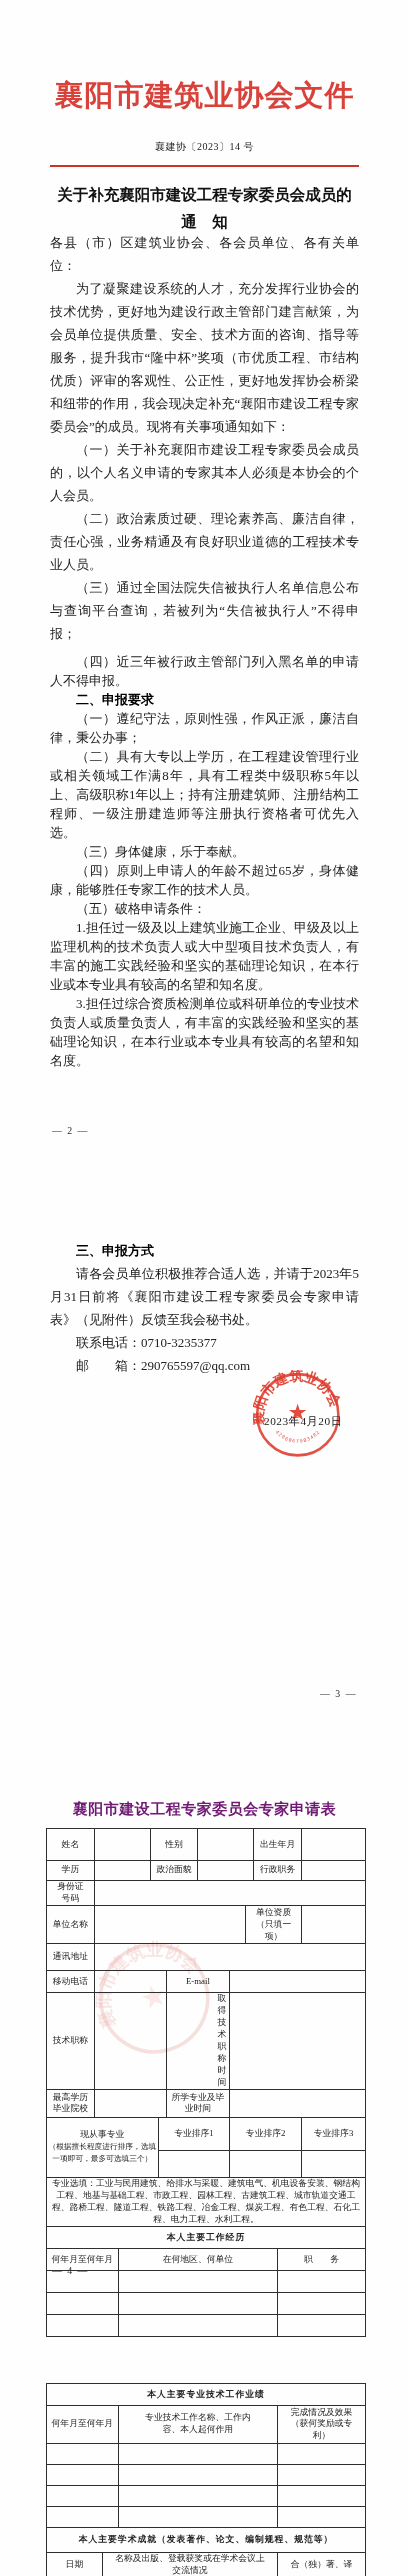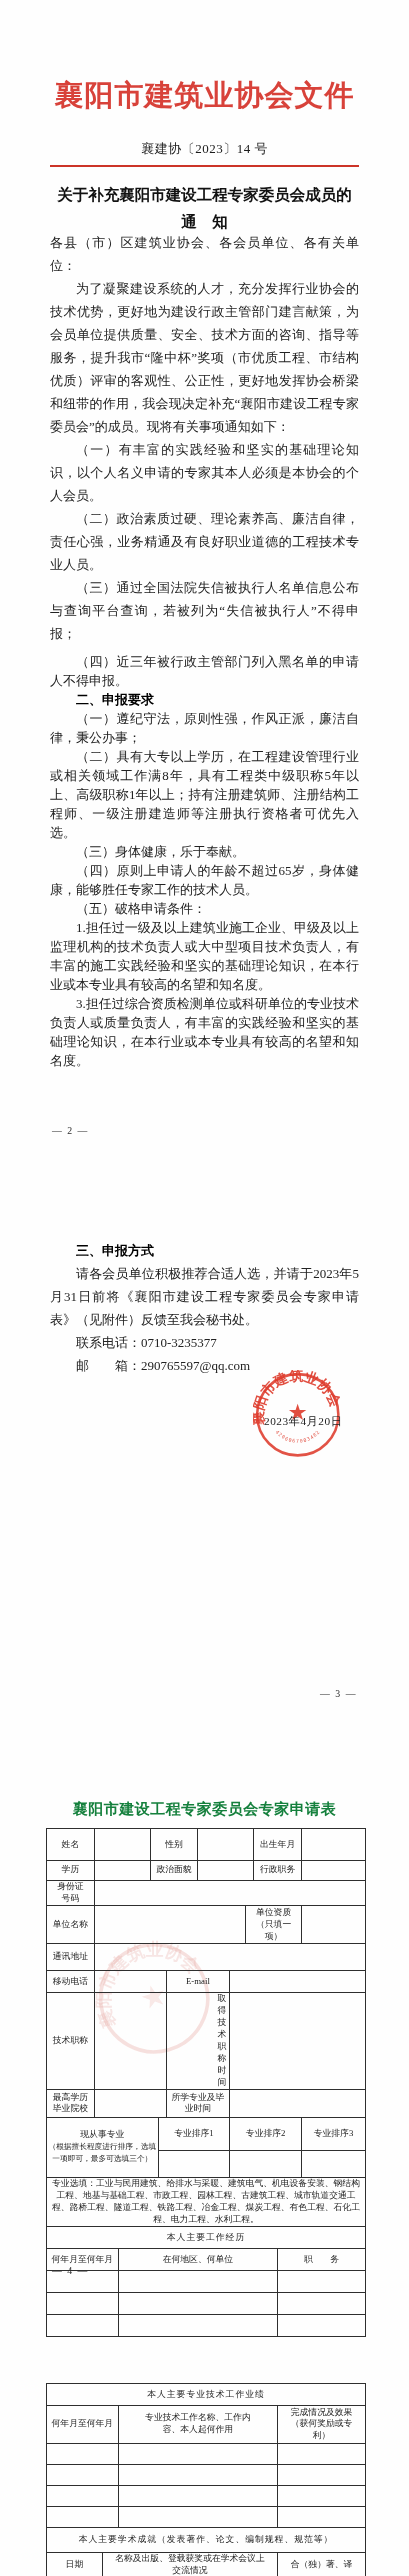--- a/index.html
+++ b/index.html
@@ -9,21 +9,21 @@
     font-family:"Liberation Serif","DejaVu Serif",serif;
     color:#1c1c1c;
   }
   .abs{position:absolute;}
   
   .org-title{
     top:76px;left:0;width:409px;text-align:center;
     font-size:29px;font-weight:bold;letter-spacing:1px;
     color:#d8423a;white-space:nowrap;
   }
-  .doc-number{top:140px;left:0;width:409px;text-align:center;font-size:13px;letter-spacing:0.5px;}
+  .doc-number{top:140px;left:0;width:409px;text-align:center;font-size:10px;letter-spacing:0.5px;}
   .red-rule{top:165px;left:50px;width:309px;height:2.1px;background:#cc3428;}
   .notice-title{
     top:181px;left:24px;width:361px;text-align:center;
     font-size:15.5px;font-weight:bold;line-height:27px;color:#111;
     font-family:"Liberation Serif","DejaVu Serif",serif;
   }
   
   .flow{left:50px;width:309px;font-size:13px;color:#222;text-align:justify;}
   .flow1{top:231px;line-height:23px;}
   .flow2{top:652px;line-height:19px;}
@@ -41,21 +41,21 @@
   .m2{top:1125px;left:52px;}
   .m3{top:1688px;right:52px;}
   .m4{top:2265px;left:52px;}
   
   .seal-wrap{top:1370px;left:253px;width:90px;height:90px;}
   .sign-date{top:1414px;left:264px;font-size:11.3px;color:#1d1d1d;letter-spacing:0.5px;white-space:nowrap;}
   .ghost-seal{top:1938px;left:94px;width:121px;height:121px;transform:rotate(-16deg);opacity:0.55;}
   
   .form-title{
     top:1800px;left:0;width:409px;text-align:center;
-    font-size:15px;font-weight:bold;letter-spacing:0.5px;color:#15803d;
+    font-size:15px;font-weight:bold;letter-spacing:0.5px;color:#701a75;
   }
   table.form{
     border-collapse:collapse;table-layout:fixed;
     position:absolute;left:46px;width:320px;
     background:transparent;
     border-radius:29px;
   }
   .t1{top:1828px;}
   .t2{top:2383px;}
   table.form col{width:2.5%;}
@@ -67,21 +67,21 @@
   }
   table.form{border:1.5px solid #1f1f1f;}
   .wrap-narrow{margin:0 auto;}
   .w3{max-width:3.2em;}   
   .w45{max-width:4.6em;}  
   .w6{max-width:6.2em;margin-left:48px;}   
   .w65{max-width:6.4em;}  
   .w75{max-width:7.8em;}  
   .w125{max-width:13em;}  
   .w17{max-width:17.5em;} 
-  .sec-head{font-size:9.8px;font-weight:normal;letter-spacing:1px;color:#111;}
+  .sec-head{font-size:9.8px;font-weight:bold;letter-spacing:1px;color:#111;}
   .red-note{
     color:#df3c22;font-size:8.2px;text-align:justify;text-align-last:center;
     padding:3.1px 5.2px;line-height:1.72;
   }
   .cur-note{font-size:7.7px;line-height:1.6;}
 </style>
 </head>
 <body>
 
 <div class="canvas">
@@ -91,21 +91,21 @@
   <div class="abs red-rule"></div>
 
   <div class="abs notice-title">
     <div>关于补充襄阳市建设工程专家委员会成员的</div>
     <div>通　知</div>
   </div>
 
   <div class="abs flow flow1">
     <p class="noindent">各县（市）区建筑业协会、各会员单位、各有关单位：</p>
     <p class="para">为了凝聚建设系统的人才，充分发挥行业协会的技术优势，更好地为建设行政主管部门建言献策，为会员单位提供质量、安全、技术方面的咨询、指导等服务，提升我市“隆中杯”奖项（市优质工程、市结构优质）评审的客观性、公正性，更好地发挥协会桥梁和纽带的作用，我会现决定补充“襄阳市建设工程专家委员会”的成员。现将有关事项通知如下：</p>
-    <p class="para">（一）有丰富的实践经验和坚实的基础理论知识，以个人名义申请的专家其本人必须是本协会的个人会员。</p>
+    <p class="para">（一）关于补充襄阳市建设工程专家委员会成员的，以个人名义申请的专家其本人必须是本协会的个人会员。</p>
     <p class="para">（二）政治素质过硬、理论素养高、廉洁自律，责任心强，业务精通及有良好职业道德的工程技术专业人员。</p>
     <p class="para">（三）通过全国法院失信被执行人名单信息公布与查询平台查询，若被列为“失信被执行人”不得申报；</p>
   </div>
   <div class="abs page-marker m1">— 1 —</div>
 
   <div class="abs flow flow2">
     <p class="para">（四）近三年被行政主管部门列入黑名单的申请人不得申报。</p>
     <p class="bold-head">二、申报要求</p>
     <p class="para">（一）遵纪守法，原则性强，作风正派，廉洁自律，秉公办事；</p>
     <p class="para">（二）具有大专以上学历，在工程建设管理行业或相关领域工作满8年，具有工程类中级职称5年以上、高级职称1年以上；持有注册建筑师、注册结构工程师、一级注册建造师等注册执行资格者可优先入选。</p>

